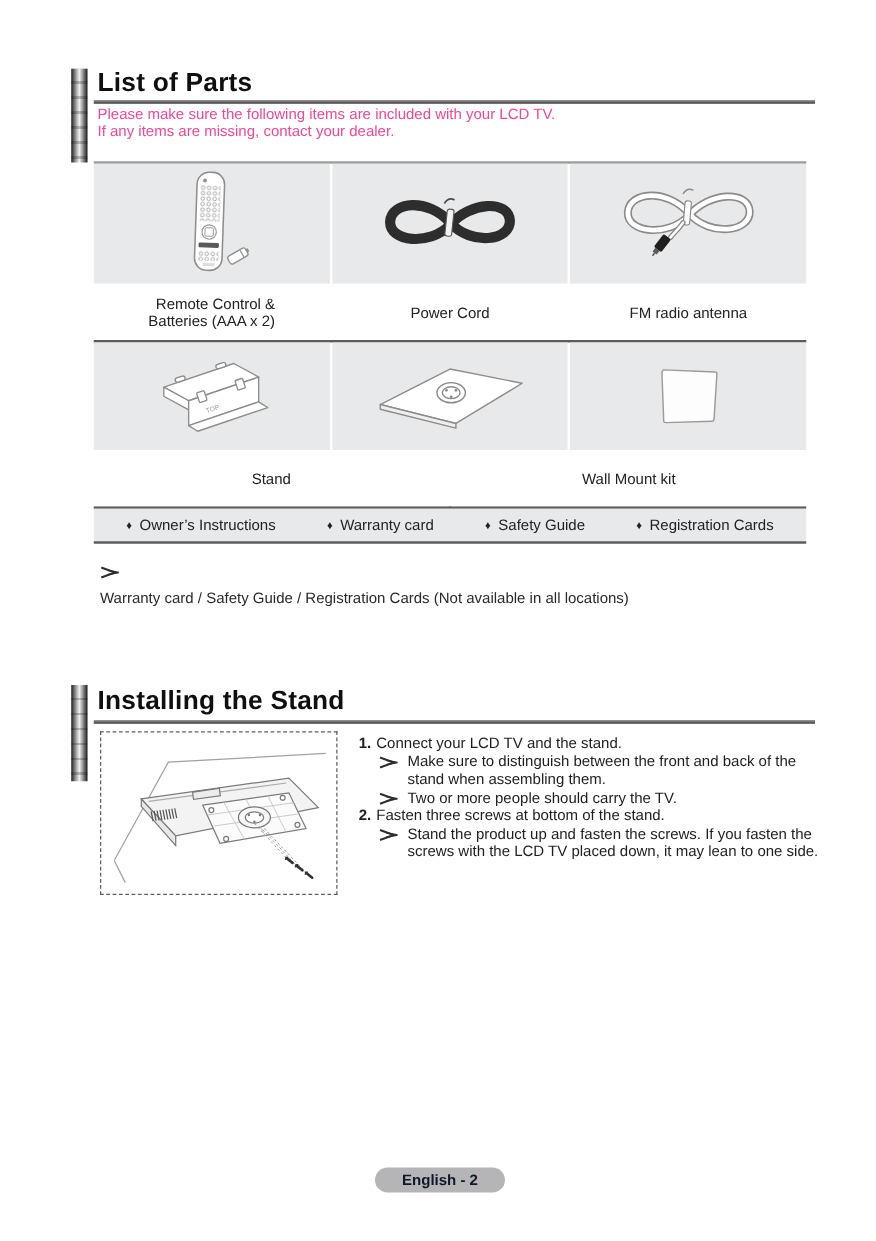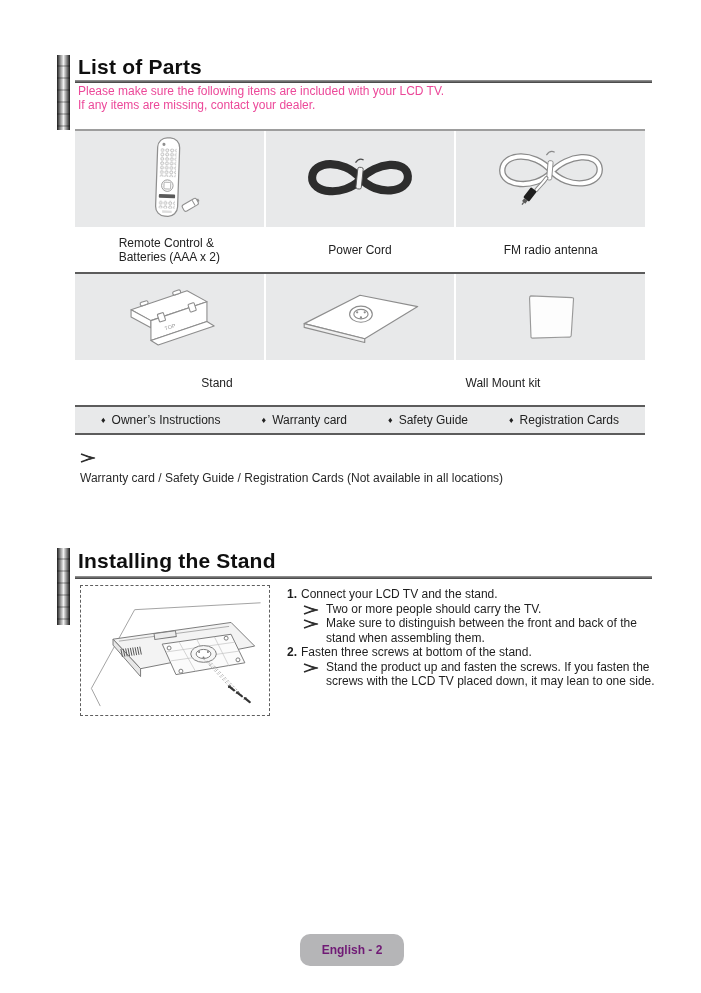--- a/index.html
+++ b/index.html
@@ -31,21 +31,21 @@
 
   
   .parts-table{position:absolute;left:75px;top:129px;width:570px;}
   .hline{height:2px;background:#5c5c5c;}
   .hline.light{background:#9d9d9d;}
   .img-row,.label-row{display:flex;gap:2px;}
   .img-row .cell{flex:1;background:#e8e9ea;display:flex;align-items:center;justify-content:center;}
   .row1{height:96px;} .row2{height:86px;}
   .label-row .cell{
     flex:1;background:#fff;display:flex;align-items:center;justify-content:center;
-    text-align:left;font-size:12px;line-height:14px;color:#222;white-space:pre-line;
+    text-align:right;font-size:12px;line-height:14px;color:#222;white-space:pre-line;
   }
   .lr1{height:45px;} .lr2{height:45px;}
   .acc-row{
     height:26px;background:#e8e9ea;display:flex;align-items:center;
     justify-content:space-between;padding:0 26px;
   }
   .acc{display:flex;align-items:center;gap:6px;font-size:12px;color:#222;}
   .dia{font-size:9px;line-height:9px;color:#222;}
   .parts-note{position:absolute;left:80px;top:451px;display:flex;gap:8px;align-items:flex-start;font-size:12px;color:#2a2a2a;width:560px;flex-direction:column;}
   .arrow-icon{flex:0 0 auto;margin-top:2px;}
@@ -57,23 +57,23 @@
     display:flex;align-items:center;justify-content:center;
   }
   .steps{position:absolute;left:287px;top:587px;width:370px;font-size:12px;line-height:14.5px;color:#1e1e1e;}
   .step{display:flex;gap:4px;}
   .step .num{font-weight:bold;flex:0 0 auto;}
   .snote{display:flex;gap:7px;margin-left:16px;}
   .snote .arrow-icon{margin-top:3px;}
 
   
   .footer-pill{
-    position:absolute;left:300px;top:934px;width:104px;height:32px;border-radius:10px;
+    position:absolute;left:300px;top:934px;width:104px;height:20px;border-radius:10px;
     background:#b5b5b7;display:flex;align-items:center;justify-content:center;
-    font-size:12px;font-weight:bold;color:#701a75;
+    font-size:12px;font-weight:bold;color:#0f172a;
   }
 </style>
 </head>
 <body>
 
 <div class="page">
 
   <div class="accent-bar bar1"></div>
   <h1 class="sec-title t1">List of Parts</h1>
   <div class="sec-rule r1"></div>
@@ -281,28 +281,28 @@
   <div class="steps">
     <div class="step">
       <span class="num">1.</span>
       <span>Connect your LCD TV and the stand.</span>
     </div>
     <div class="snote">
       <svg class="arrow-icon" viewBox="0 0 16 10" width="16" height="10">
         <path d="M1,1 L12,5 L1,9" fill="none" stroke="#2e2e2e" stroke-width="1.6"></path>
         <path d="M6,3.2 L15,5 L6,6.8" fill="none" stroke="#2e2e2e" stroke-width="1.2"></path>
       </svg>
-      <span>Two or more people should carry the TV.</span>
+      <span>Make sure to distinguish between the front and back of the stand when assembling them.</span>
     </div>
     <div class="snote">
       <svg class="arrow-icon" viewBox="0 0 16 10" width="16" height="10">
         <path d="M1,1 L12,5 L1,9" fill="none" stroke="#2e2e2e" stroke-width="1.6"></path>
         <path d="M6,3.2 L15,5 L6,6.8" fill="none" stroke="#2e2e2e" stroke-width="1.2"></path>
       </svg>
-      <span>Make sure to distinguish between the front and back of the stand when assembling them.</span>
+      <span>Two or more people should carry the TV.</span>
     </div>
     <div class="step">
       <span class="num">2.</span>
       <span>Fasten three screws at bottom of the stand.</span>
     </div>
     <div class="snote">
       <svg class="arrow-icon" viewBox="0 0 16 10" width="16" height="10">
         <path d="M1,1 L12,5 L1,9" fill="none" stroke="#2e2e2e" stroke-width="1.6"></path>
         <path d="M6,3.2 L15,5 L6,6.8" fill="none" stroke="#2e2e2e" stroke-width="1.2"></path>
       </svg>

